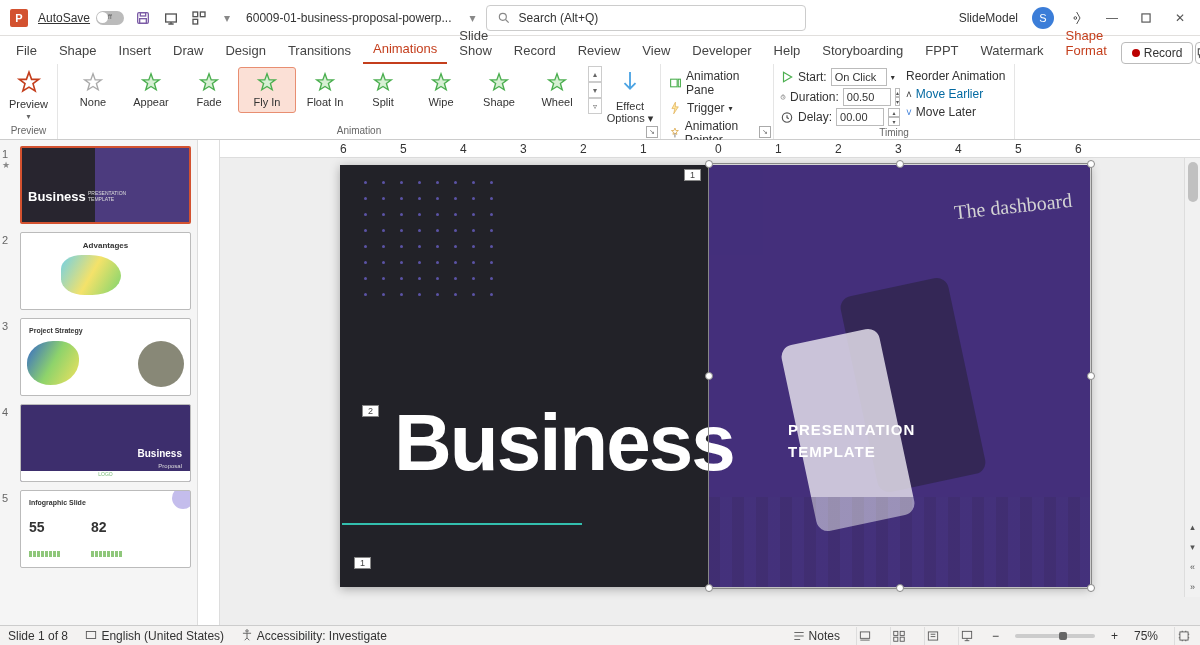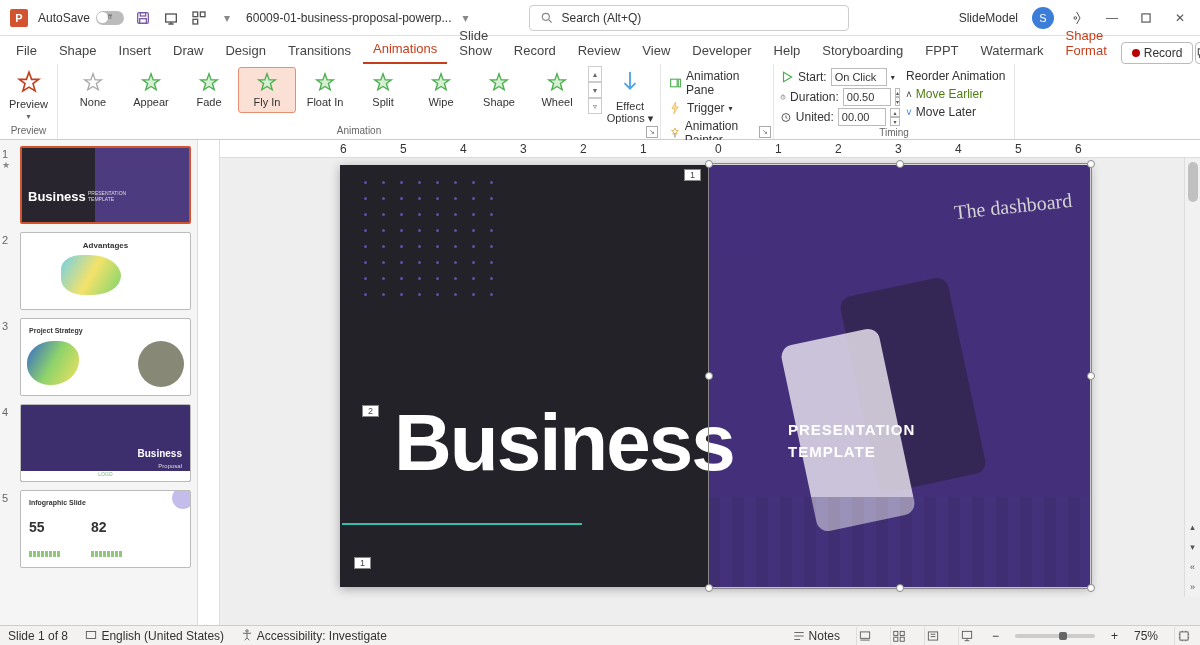--- a/index.html
+++ b/index.html
@@ -1,29 +1,29 @@
 <!DOCTYPE html>
 <html><head>
 <meta charset="utf-8">
 <style>
 *{margin:0;padding:0;box-sizing:border-box;font-family:"Segoe UI",Arial,sans-serif;font-size:12px;color:#333;}
 body{background:#f3f2f1;overflow:hidden;width:1200px;height:645px;}
 
 
 .titlebar{height:36px;background:#fff;display:flex;align-items:center;padding:0 10px;gap:10px;border-bottom:1px solid #e1dfdd;}
 .app-ico{width:18px;height:18px;background:#d35230;border-radius:2px;display:flex;align-items:center;justify-content:center;color:#fff;font-weight:bold;font-size:11px;}
-.autosave{display:flex;align-items:flex-end;gap:6px;font-size:11px;}
+.autosave{display:flex;align-items:flex-end;gap:6px;font-size:11px;text-decoration:underline;}
 .toggle{width:28px;height:14px;background:#bbb;border-radius:8px;position:relative;}
 .toggle::after{content:"";width:11px;height:11px;background:#fff;border-radius:50%;position:absolute;left:1px;top:1px;}
 .toggle-label{font-size:8px;position:absolute;right:12px;top:1px;color:#666;}
 .qat-ico{width:18px;height:18px;display:flex;align-items:center;justify-content:center;color:#555;}
 .svg16{width:16px;height:16px;}
 .svg14{width:14px;height:14px;}
-.doc-title{color:#555;font-size:12px;display:flex;align-items:flex-end;gap:11px;}
-.search{flex:0 0 320px;height:26px;border:1px solid #ccc;border-radius:4px;margin-left:50px;display:flex;align-items:center;padding:0 10px;gap:8px;color:#888;}
+.doc-title{color:#555;font-size:12px;display:flex;align-items:flex-end;gap:18px;}
+.search{flex:0 0 320px;height:26px;border:1px solid #ccc;border-radius:4px;display:flex;align-items:center;padding:0 10px;gap:8px;color:#888;}
 .titlebar-right{margin-left:auto;display:flex;align-items:center;gap:14px;}
 .user-ball{width:22px;height:22px;border-radius:50%;background:#3b7dd8;color:#fff;display:flex;align-items:center;justify-content:center;font-size:11px;}
 .win-btn{width:20px;height:20px;display:flex;align-items:center;justify-content:center;color:#555;}
 
 
 .ribbontabs{height:28px;background:#fff;display:flex;align-items:flex-end;padding:0 6px;gap:2px;}
 .rtab{padding:4px 10px 6px;font-size:13px;color:#444;cursor:pointer;}
 .rtab.active{color:#c43e1c;border-bottom:2px solid #c43e1c;}
 .rtab.shape{color:#c43e1c;}
 .rtab-spacer{flex:1;}
@@ -343,35 +343,35 @@
           <div class="spin">
               <div>▴</div>
               <div>▾</div>
             </div>
         </div>
         <div class="tbox">
           <svg class="svg14" viewBox="0 0 24 24" fill="none" stroke="#555" stroke-width="2">
               <circle cx="12" cy="13" r="8"></circle>
               <path d="M12 9v4l3 2"></path>
             </svg>
-          <span>United:</span>
+          <span>Delay:</span>
           <input value="00.00" style="">
           <div class="spin">
               <div>▴</div>
               <div>▾</div>
             </div>
         </div>
       </div>
       <div class="vstack" style="width:104px;">
         <div class="smallbtn">
             <span>Reorder Animation</span>
           </div>
         <div class="smallbtn disabled">
             <span style="font-size:10px;">˄</span>
-            <span style="color:#4d7c0f;">Move Earlier</span>
+            <span style="color:#0369a1;">Move Earlier</span>
           </div>
         <div class="smallbtn">
             <span style="font-size:10px;color:#3b7dd8;">˅</span>
             <span>Move Later</span>
           </div>
       </div>
     </div>
     <div class="rgroup-label">Timing</div>
   </div>
 </div>

